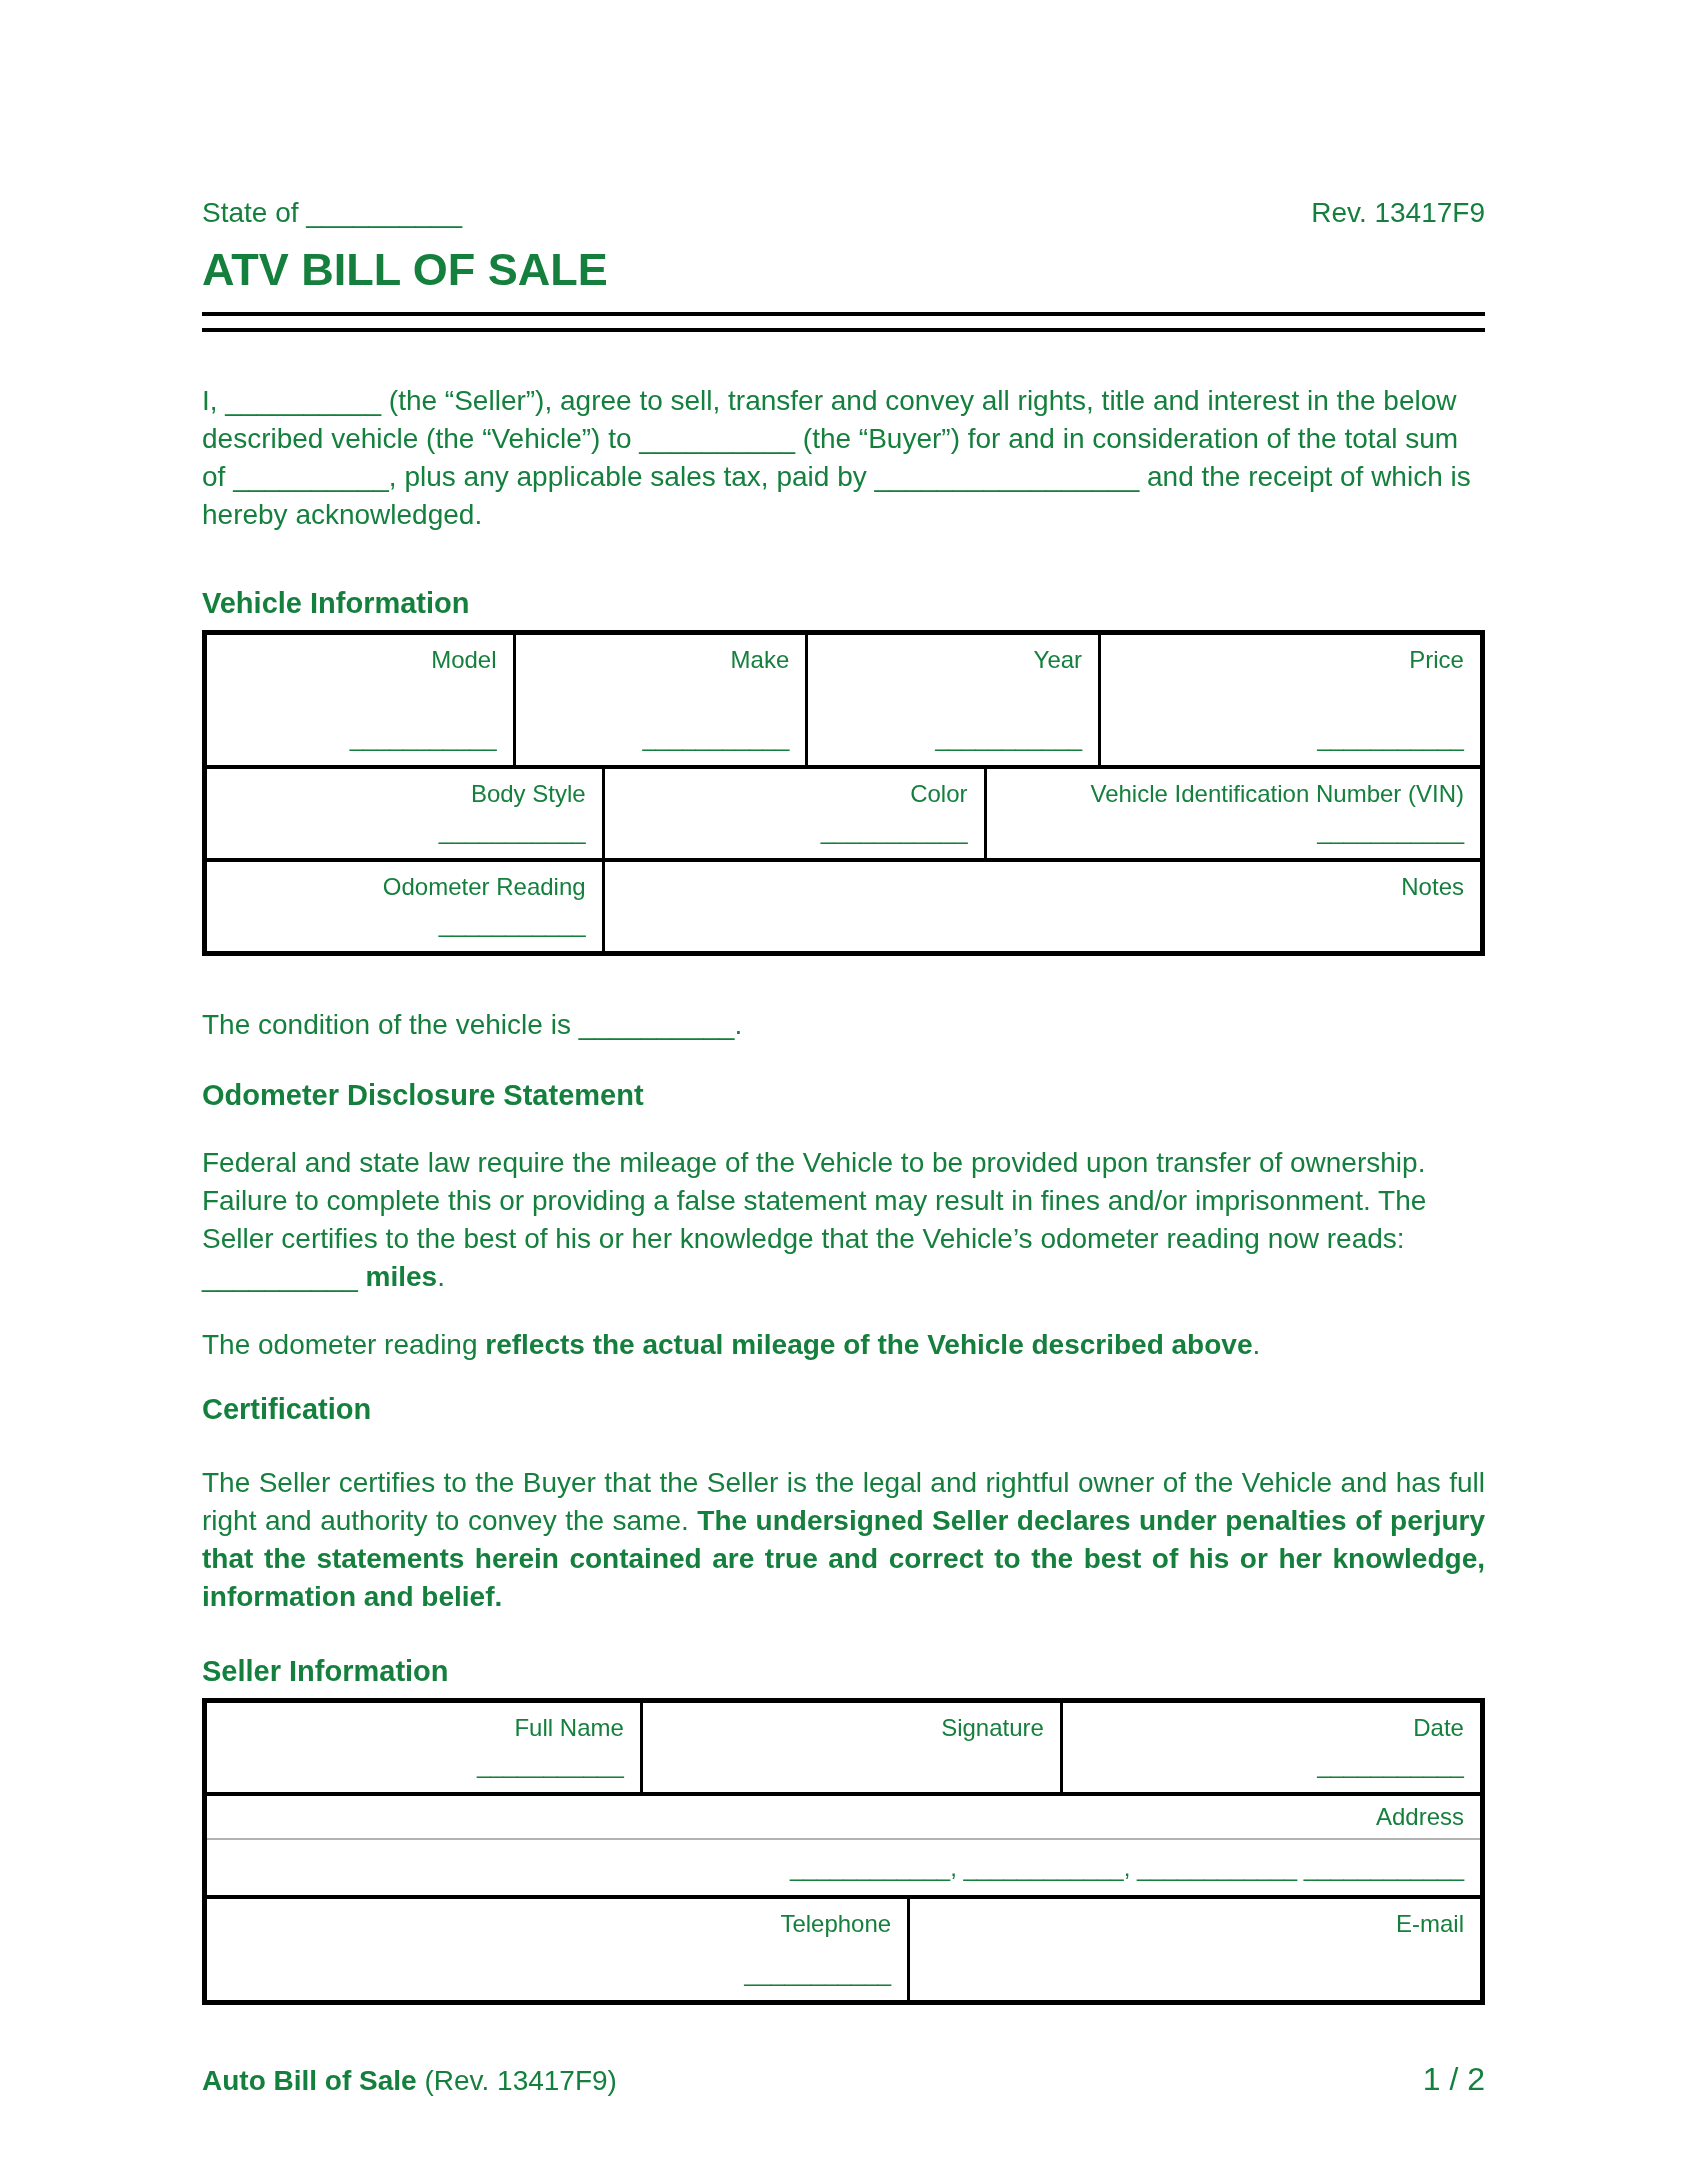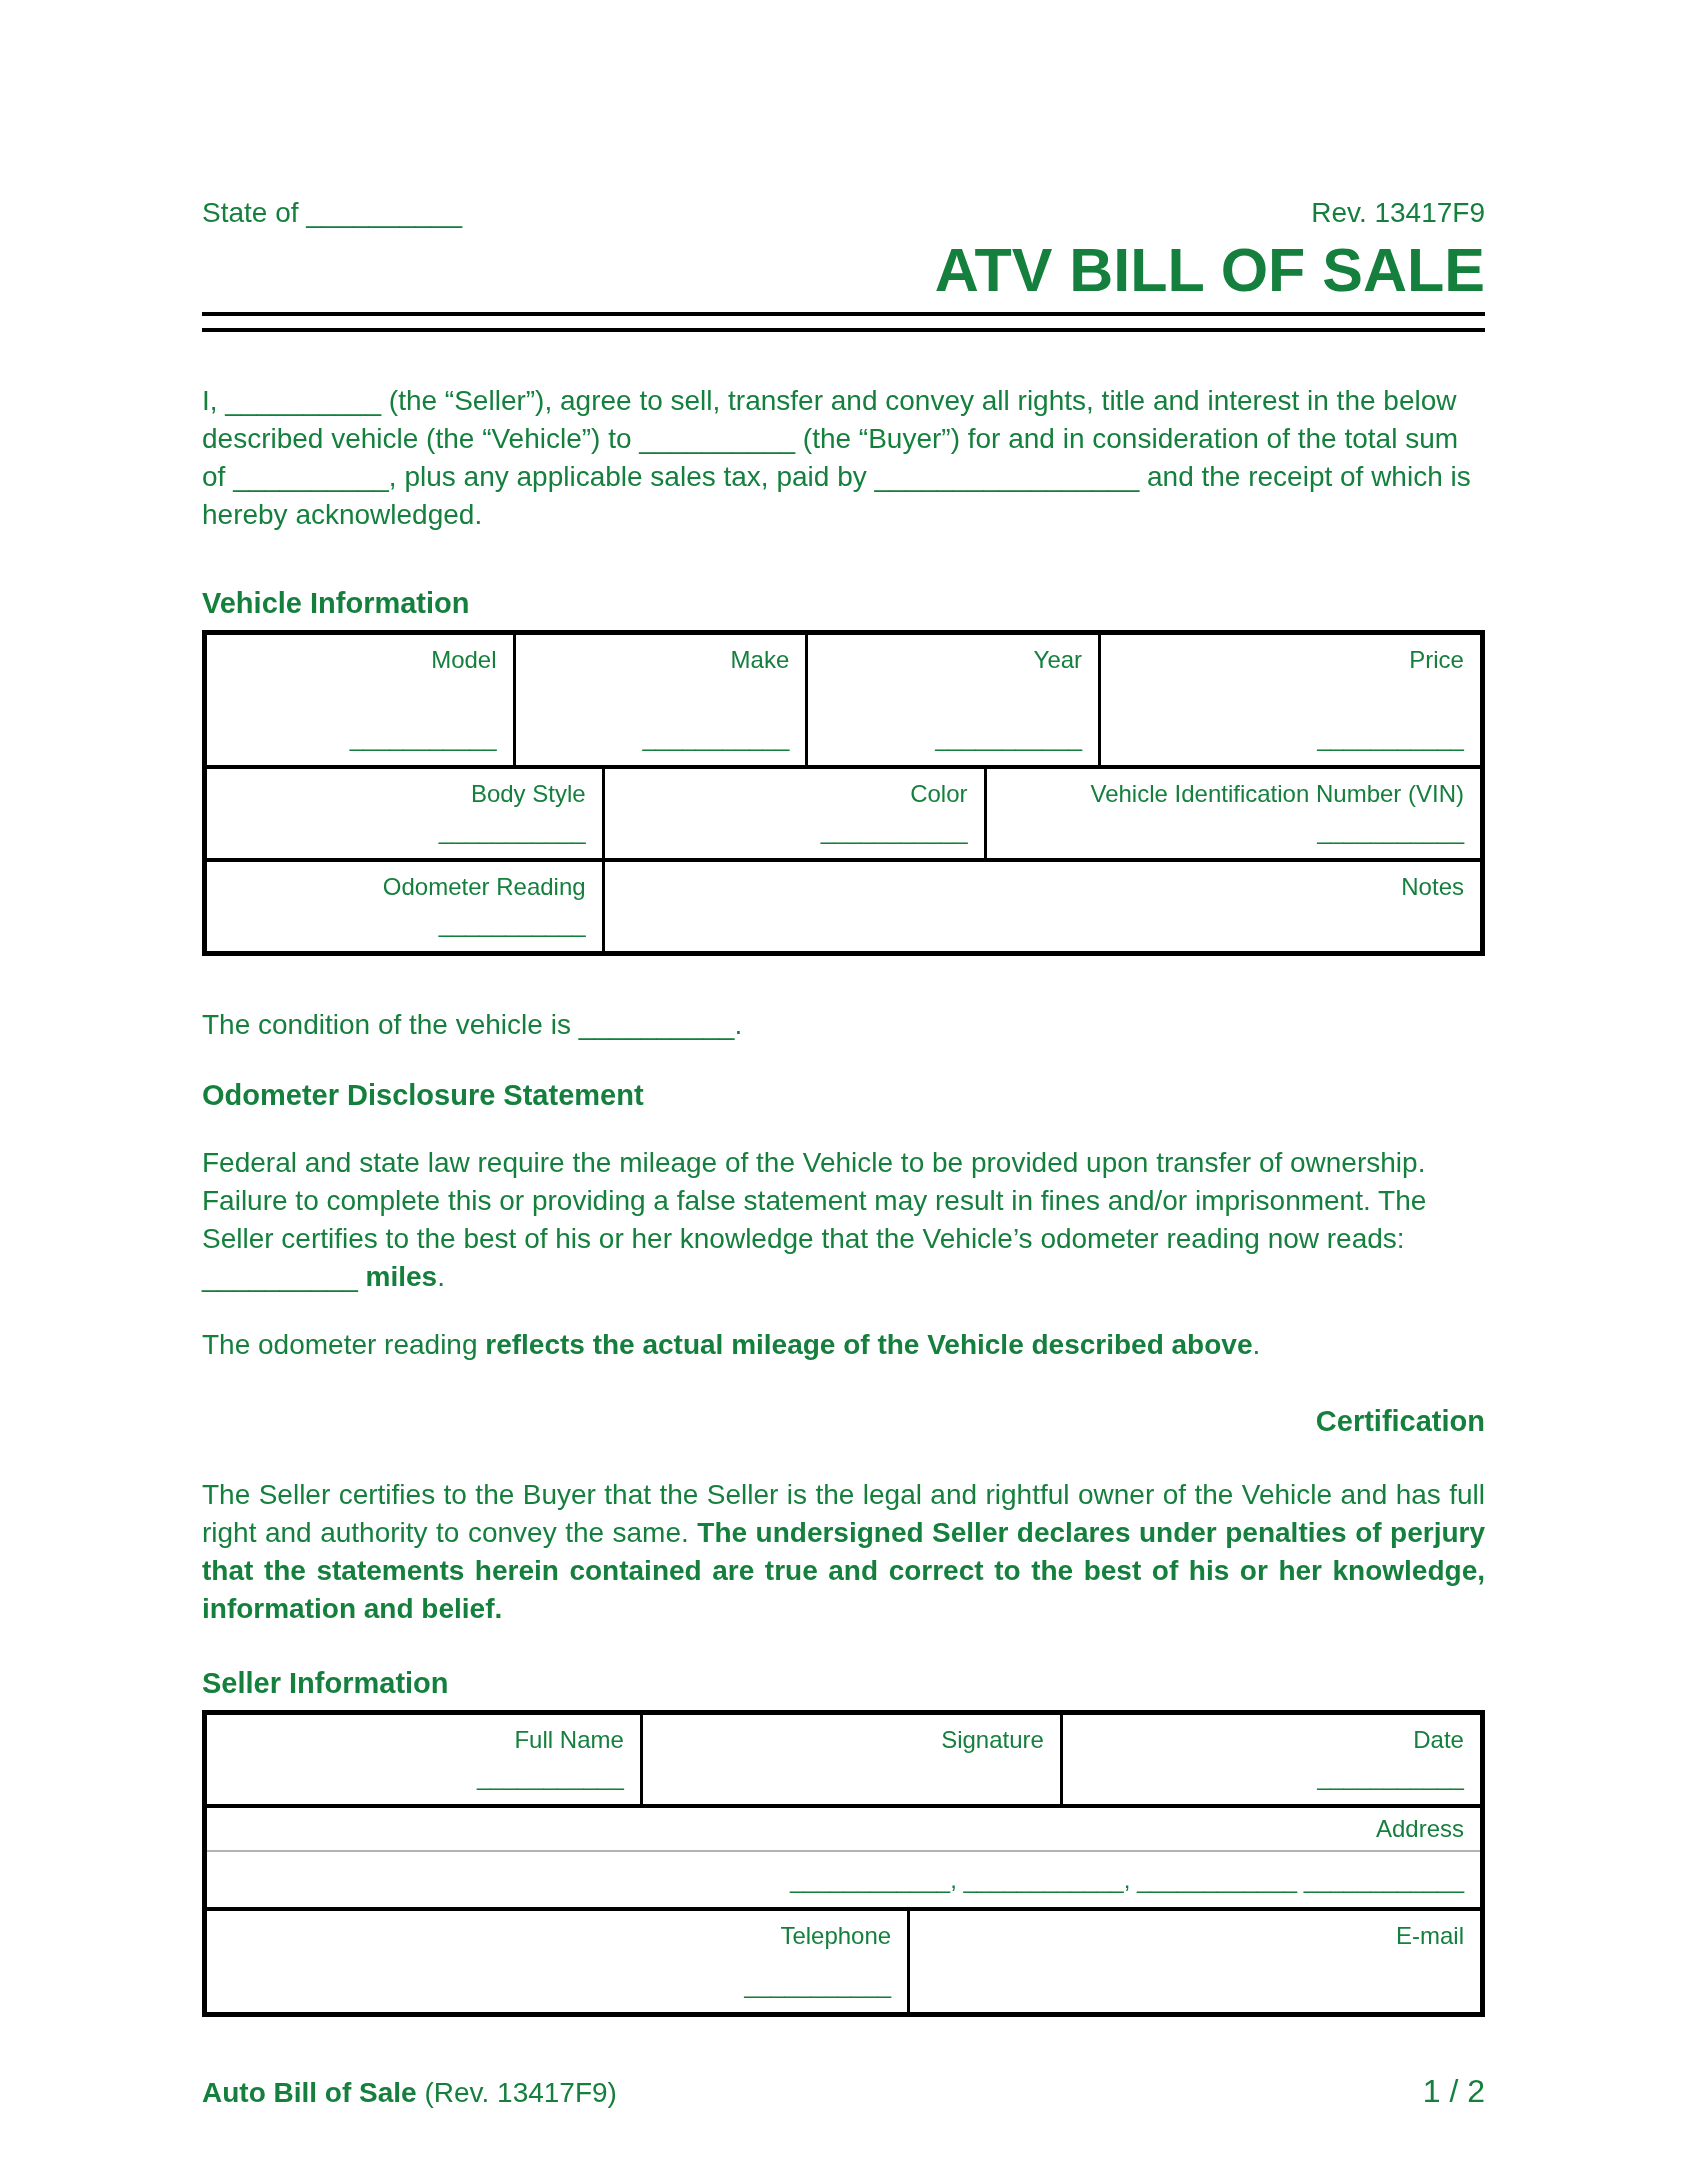--- a/index.html
+++ b/index.html
@@ -6,35 +6,35 @@
   .page {
     width:1683px; height:2178px; box-sizing:border-box;
     margin:0 auto; background:#ffffff; color:#15803d;
     padding:194px 198px 0 202px;
     font-family:"Liberation Sans", sans-serif;
     font-size:28px; line-height:38px;
     position:relative; overflow:hidden;
   }
   .topline { display:flex; justify-content:space-between; align-items:baseline; }
   .doc-title {
-    text-align:right; font-size:61px; line-height:48px; font-weight:bold;
+    text-align:left; font-size:45px; line-height:48px; font-weight:bold;
     margin:14px 0 0 0;
   }
   .title-rule { height:12px; border-top:4px solid #000; border-bottom:4px solid #000; margin-top:18px; }
   p { margin:0; }
   .p-intro { margin-top:50px; }
   .p-condition { margin-top:50px; }
   .p-federal { margin-top:30px; }
   .p-reading { margin-top:30px; }
   .p-cert { margin-top:36px; text-align:justify; }
   .p-buyer { margin-top:28px; }
   h2 { font-size:29px; line-height:38px; margin:0; }
   .h-vehicle { margin:50px 0 8px 0; }
   .h-odometer { margin-top:32px; }
-  .h-cert { margin-top:38px;text-align:right; }
+  .h-cert { margin-top:26px; }
   .h-seller { margin:36px 0 8px 0; }
   
   .tbl { border:5px solid #000; }
   .tr { display:flex; border-top:4px solid #000; }
   .tr:first-child { border-top:none; }
   .td {
     box-sizing:border-box; border-left:3px solid #000;
     padding:10px 16px 12px 16px;
     display:flex; flex-direction:column; justify-content:space-between;
     font-size:24px; line-height:30px;text-align:right;

